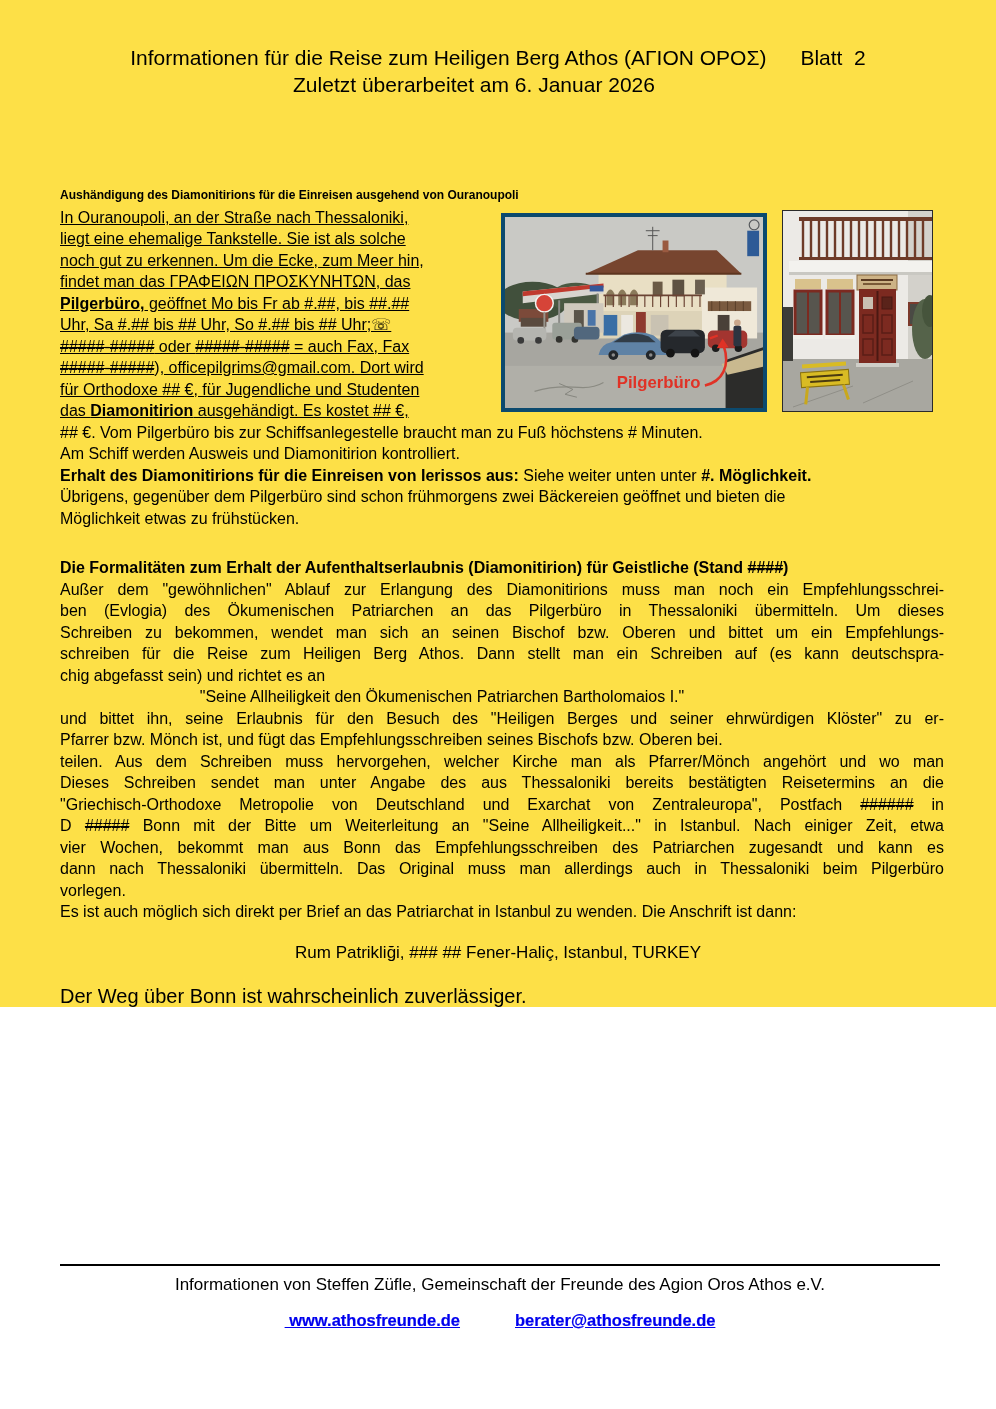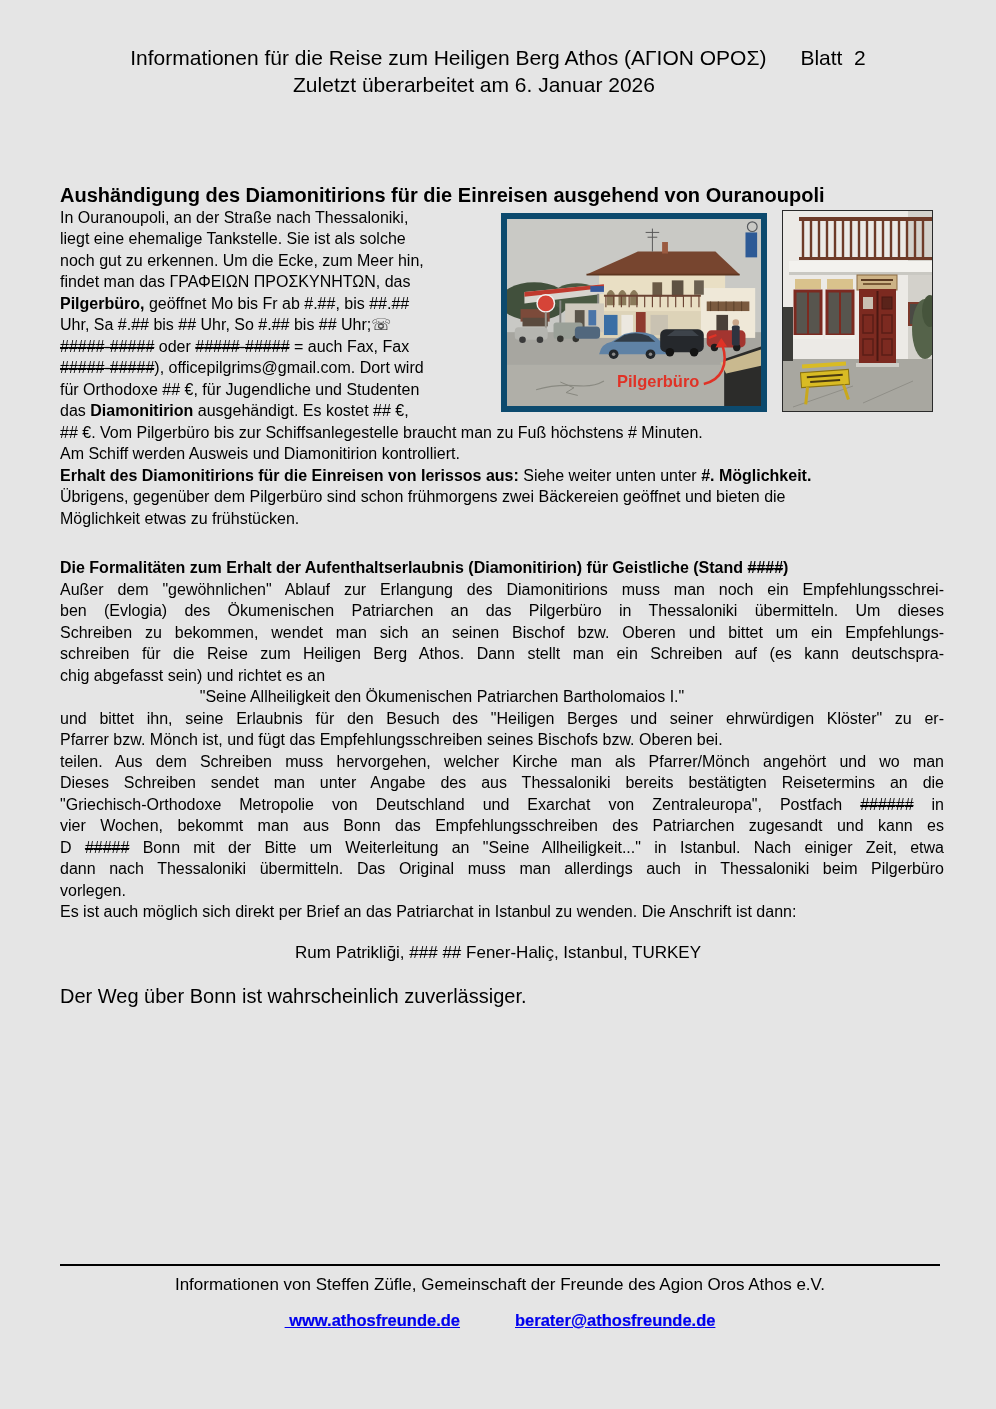--- a/index.html
+++ b/index.html
@@ -1,45 +1,45 @@
 <!DOCTYPE html>
 <html><head>
 <meta charset="utf-8">
 <style>
   html,body{margin:0;padding:0;background:#fff;}
   body{width:996px;height:1409px;position:relative;overflow:hidden;
        font-family:"Liberation Sans","DejaVu Sans",sans-serif;color:#000;}
-  .page{position:relative;width:996px;height:1409px;background:#e5e5e5;}
+  .page{position:relative;width:996px;height:1007px;background:#fde047;}
 
   
   .title-block{padding-top:44px;text-align:center;font-size:21px;line-height:27px;}
   .title-line1{white-space:nowrap;}
   .title-sheet{white-space:pre;margin-left:34px;}
   .title-line2{text-align:center;padding-right:96px;font-size:21px;line-height:27px;padding-left:48px;}
 
   
   .bodytext{font-size:16px;line-height:21.5px;}
-  .s1-heading{margin:87px 0 0 60px;width:884px;font-weight:bold;font-size:20px;line-height:21.5px;}
-  .s1-col{margin-left:60px;width:442px;}
+  .s1-heading{margin:87px 0 0 60px;width:884px;font-weight:bold;font-size:12px;line-height:21.5px;}
+  .s1-col{margin-left:60px;width:442px;text-decoration:underline;}
   .s1-full{margin-left:60px;width:884px;}
   .s2{margin:28px 0 0 60px;width:884px;}
   .s2-heading{font-weight:bold;}
   .ln{min-height:21.5px;}
   .j{text-align:justify;text-align-last:justify;}
   .ic{text-align:center;padding-right:120px;}
   .b{font-weight:bold;}
   .st{text-decoration:line-through;}
 
   .address-line{margin-top:17px;width:996px;text-align:center;font-size:17px;line-height:26px;}
   .closing-line{margin-top:20px;margin-left:60px;width:884px;font-size:20px;line-height:21.5px;}
 
   
   .photo{position:absolute;box-sizing:border-box;overflow:hidden;background:#c9c9c5;}
   .photo svg{display:block;width:100%;height:100%;}
-  .photo-street{left:501px;top:213px;width:266px;height:199px;border:6px solid #0c4a6e;}
+  .photo-street{left:501px;top:213px;width:266px;height:199px;border:4px solid #0c4a6e;}
   .photo-entrance{left:782px;top:210px;width:151px;height:202px;border:1px solid #2a2a2a;}
 
   
   .footer{position:absolute;left:60px;top:1264px;width:880px;}
   .footer-rule{border-top:2px solid #000;height:0;}
   .footer-info{text-align:center;margin-top:8px;font-size:17px;line-height:21px;}
   .footer-links{display:flex;justify-content:center;gap:55px;margin-top:16px;font-size:16.5px;}
   .footer-links a{color:#0000ee;text-decoration:underline;white-space:pre;font-weight:bold;-webkit-text-stroke:0.2px #0000ee;}
 </style>
 </head>
@@ -263,22 +263,22 @@
         <div class="ln j"><span>ben (Evlogia) des Ökumenischen Patriarchen an das Pilgerbüro in Thessaloniki übermitteln. Um dieses</span></div>
         <div class="ln j"><span>Schreiben zu bekommen, wendet man sich an seinen Bischof bzw. Oberen und bittet um ein Empfehlungs-</span></div>
         <div class="ln j"><span>schreiben für die Reise zum Heiligen Berg Athos. Dann stellt man ein Schreiben auf (es kann deutschspra-</span></div>
         <div class="ln"><span>chig abgefasst sein) und richtet es an</span></div>
         <div class="ln ic"><span>"Seine Allheiligkeit den Ökumenischen Patriarchen Bartholomaios I."</span></div>
         <div class="ln j"><span>und bittet ihn, seine Erlaubnis für den Besuch des "Heiligen Berges und seiner ehrwürdigen Klöster" zu er-</span></div>
         <div class="ln"><span>Pfarrer bzw. Mönch ist, und fügt das Empfehlungsschreiben seines Bischofs bzw. Oberen bei.</span></div>
         <div class="ln j"><span>teilen. Aus dem Schreiben muss hervorgehen, welcher Kirche man als Pfarrer/Mönch angehört und wo man</span></div>
         <div class="ln j"><span>Dieses Schreiben sendet man unter Angabe des aus Thessaloniki bereits bestätigten Reisetermins an die</span></div>
         <div class="ln j"><span>"Griechisch-Orthodoxe Metropolie von Deutschland und Exarchat von Zentraleuropa", Postfach </span><span class="st">######</span><span> in</span></div>
+        <div class="ln j"><span>D </span><span class="st">#####</span><span> Bonn mit der Bitte um Weiterleitung an "Seine Allheiligkeit..." in Istanbul. Nach einiger Zeit, etwa</span></div>
         <div class="ln j"><span>vier Wochen, bekommt man aus Bonn das Empfehlungsschreiben des Patriarchen zugesandt und kann es</span></div>
-        <div class="ln j"><span>D </span><span class="st">#####</span><span> Bonn mit der Bitte um Weiterleitung an "Seine Allheiligkeit..." in Istanbul. Nach einiger Zeit, etwa</span></div>
         <div class="ln j"><span>dann nach Thessaloniki übermitteln. Das Original muss man allerdings auch in Thessaloniki beim Pilgerbüro</span></div>
         <div class="ln"><span>vorlegen.</span></div>
         <div class="ln"><span>Es ist auch möglich sich direkt per Brief an das Patriarchat in Istanbul zu wenden. Die Anschrift ist dann:</span></div>
       </div>
   </div>
 
   <div class="address-line">Rum Patrikliği, ### ## Fener-Haliç, Istanbul, TURKEY</div>
   <div class="closing-line">Der Weg über Bonn ist wahrscheinlich zuverlässiger.</div>
 
   <div class="footer">

